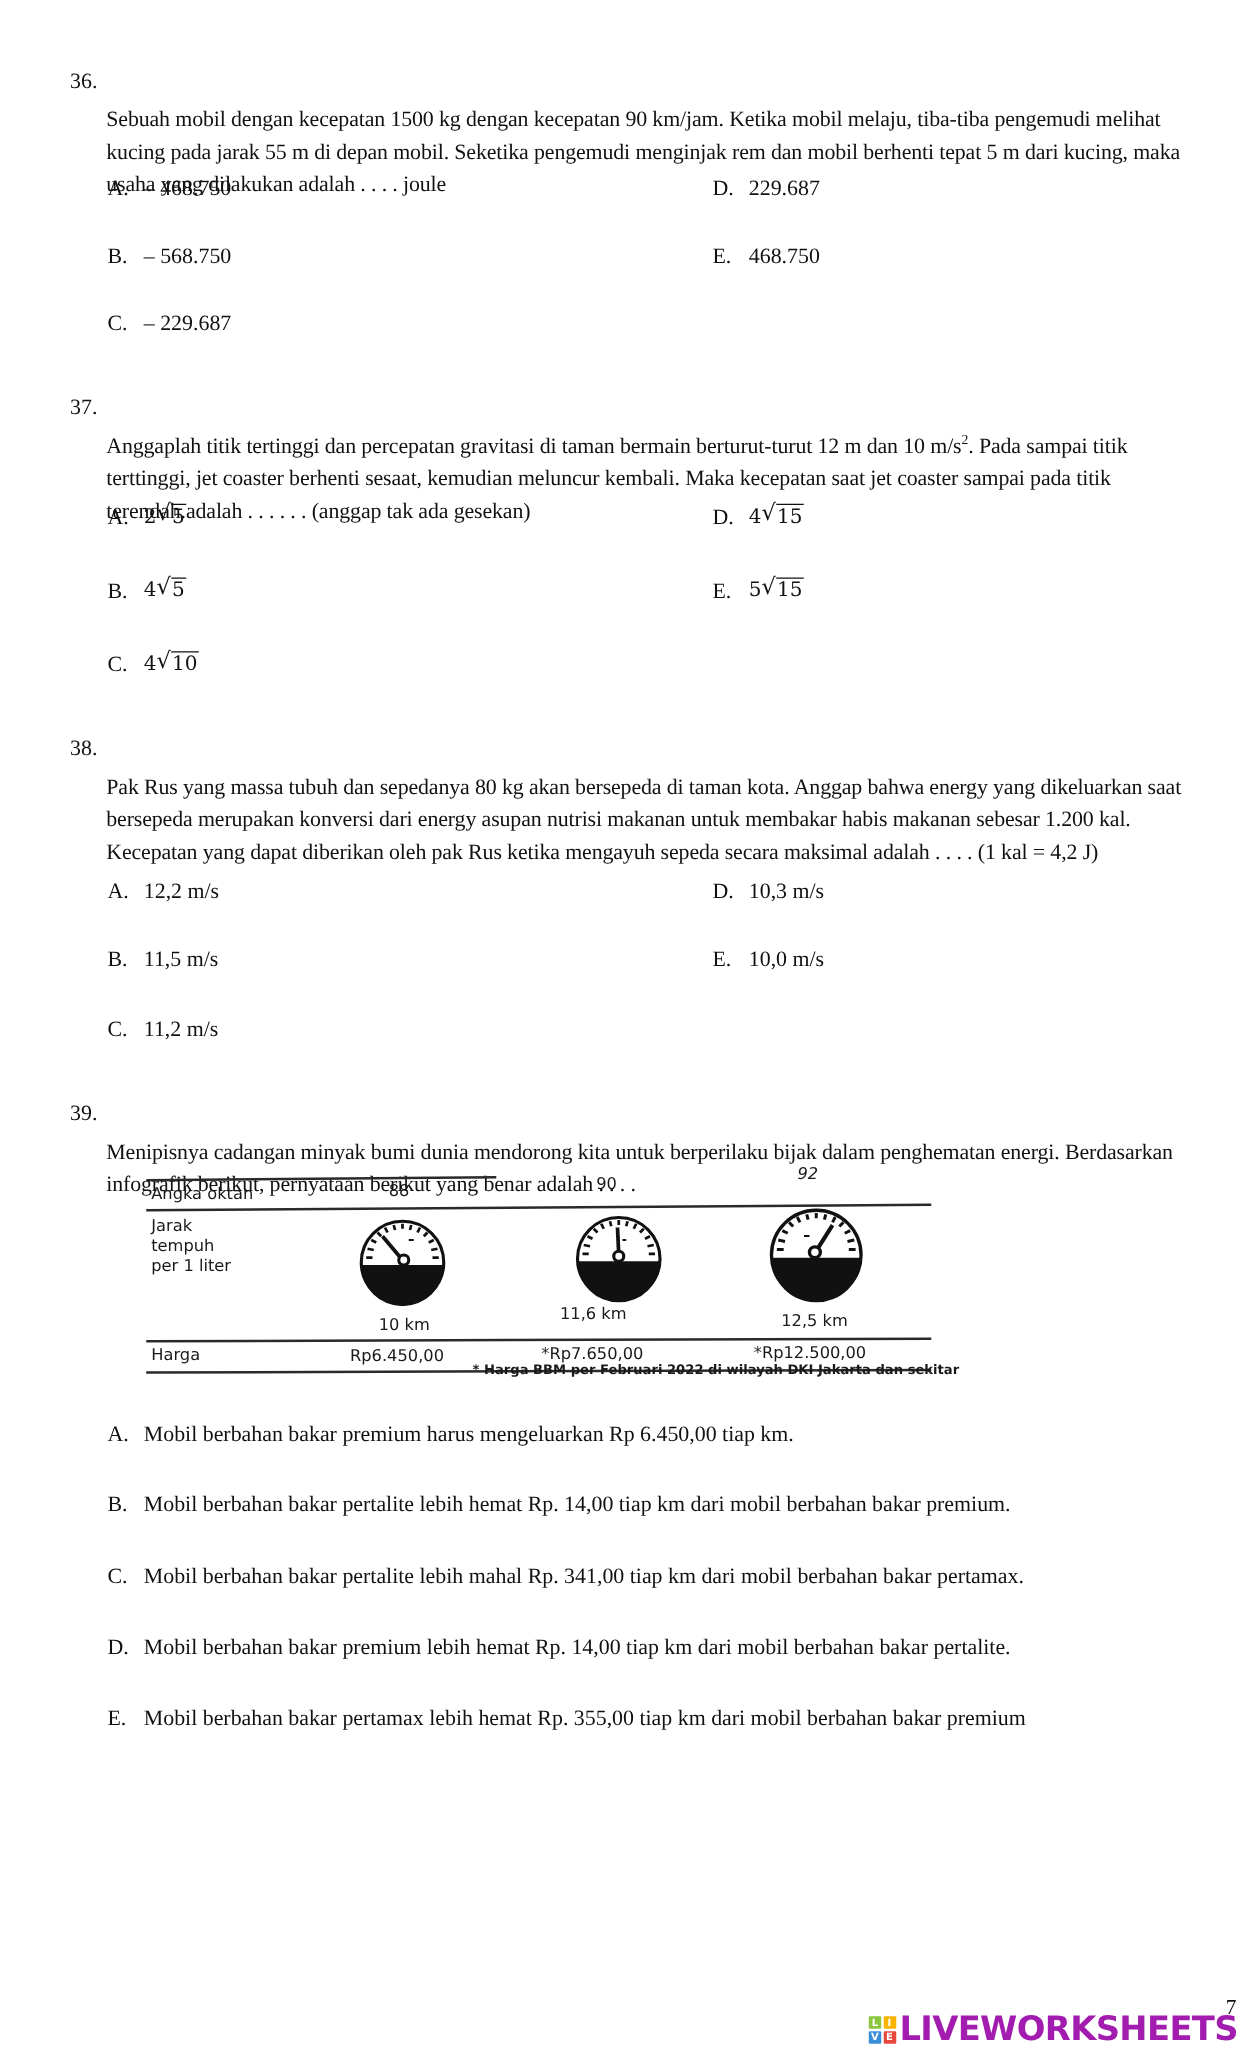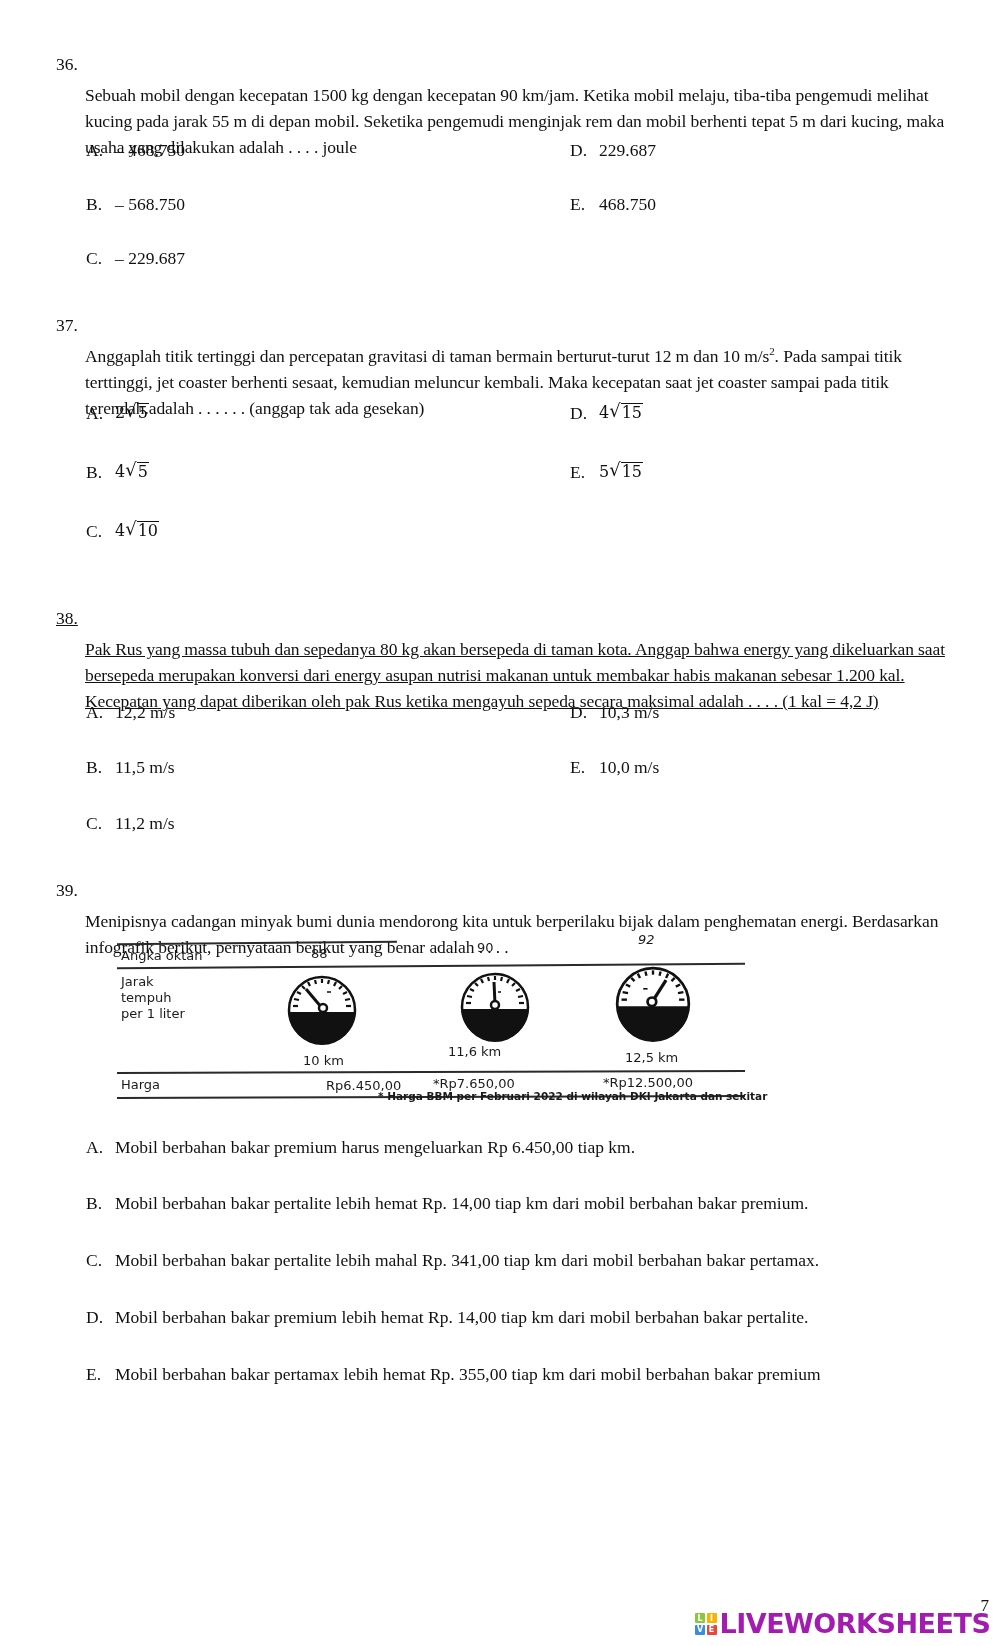--- a/index.html
+++ b/index.html
@@ -125,21 +125,21 @@
 </div>
 <div class="opt col-b" style="top:461px;">
   <span class="letter">E.</span>
   <span class="sqrt">
       <span>5</span>
       <span class="rad">√</span>
       <span class="under">15</span>
     </span>
 </div>
 
-<div class="q" style="top:605px;text-decoration:underline;">
+<div class="q" style="top:585px;">
   <div class="q-head">
     <span class="q-num">38.</span>
     <span class="q-text">Pak Rus yang massa tubuh dan sepedanya 80 kg akan bersepeda di taman kota. Anggap bahwa energy yang dikeluarkan saat bersepeda merupakan konversi dari energy asupan nutrisi makanan untuk membakar habis makanan sebesar 1.200 kal. Kecepatan yang dapat diberikan oleh pak Rus ketika mengayuh sepeda secara maksimal adalah . . . . (1 kal = 4,2 J)</span>
   </div>
 </div>
 <div class="opt col-a" style="top:701px;">
     <span class="letter">A.</span>
     <span>12,2 m/s</span>
   </div>
 <div class="opt col-a" style="top:756px;">
@@ -196,21 +196,21 @@
       <line x1="55" y1="11" x2="52" y2="14"></line>
         <line x1="60" y1="17" x2="56" y2="19"></line>
         <line x1="63" y1="24" x2="58" y2="25"></line>
       <line x1="64" y1="31" x2="59" y2="31"></line>
     </g>
     <line x1="40" y1="17" x2="44" y2="17" stroke="#111" stroke-width="1.5"></line>
     <line x1="35" y1="33" x2="19" y2="14" stroke="#111" stroke-width="3"></line>
     <circle cx="36" cy="33" r="4" fill="#fff" stroke="#111" stroke-width="2.5"></circle>
   </svg>
   <span class="lbl" style="left:186px; top:119px;">10 km</span>
-  <span class="lbl" style="left:163px; top:144px;margin-left:46px;">Rp6.450,00</span>
+  <span class="lbl" style="left:163px; top:144px;">Rp6.450,00</span>
 
   <span class="lbl" style="left:360px; top:6px;">90</span>
   <svg class="gauge" style="left:343px; top:38px;" viewBox="0 0 70 70">
     <circle cx="35" cy="35" r="33" fill="#fff" stroke="#111" stroke-width="2.5"></circle>
     <path d="M2 37 H68 A33 33 0 0 1 2 37 Z" fill="#111"></path>
     <g stroke="#111" stroke-width="2.2">
       <line x1="6" y1="31" x2="11" y2="31"></line>
         <line x1="7" y1="24" x2="12" y2="25"></line>
         <line x1="10" y1="17" x2="14" y2="19"></line>
       <line x1="15" y1="11" x2="18" y2="14"></line>

